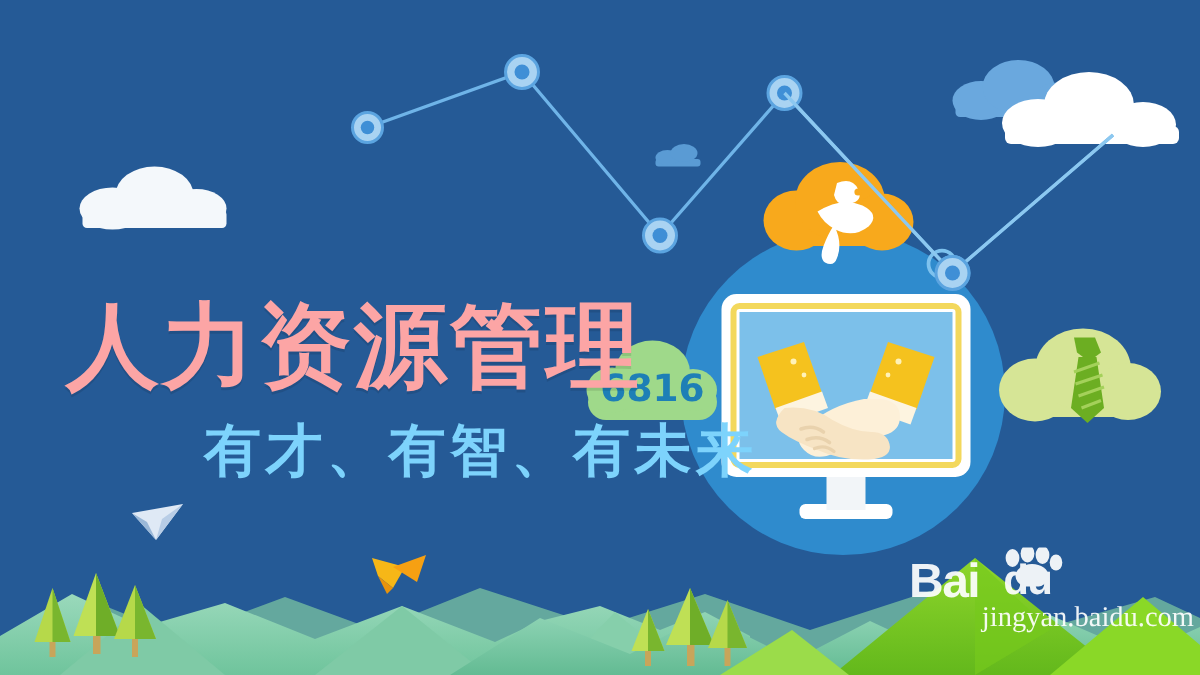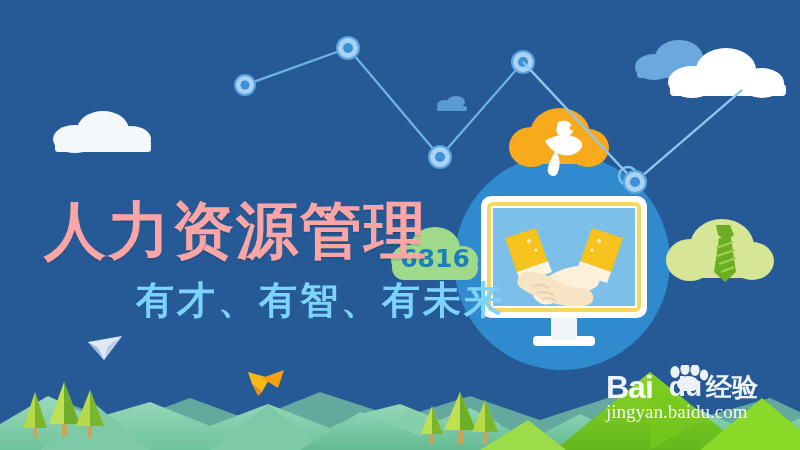--- a/index.html
+++ b/index.html
@@ -112,20 +112,21 @@
     color: #ffffff;
     margin-left: 5px;
     font-family: "DejaVu Sans", sans-serif;
   }
   .wm-url {
     font-size: 19px;
     color: #ffffff;
     font-family: "Liberation Serif", serif;
     letter-spacing: 0px;
     margin-top: -1px;
+    text-align: right;
   }
   .paw {
     position: absolute;
     left: 60px;
     top: -7px;
     width: 44px;
     height: 26px;
   }
 </style>
 </head>
@@ -353,18 +354,17 @@
     <div class="wm-row" style="position:relative;">
       <span class="wm-bai">Bai</span>
       <svg class="paw" viewBox="0 0 44 26">
         <ellipse cx="9" cy="7" rx="4.6" ry="6" fill="#ffffff"></ellipse>
         <ellipse cx="19" cy="4" rx="4.6" ry="6" fill="#ffffff"></ellipse>
         <ellipse cx="29" cy="5" rx="4.6" ry="6" fill="#ffffff"></ellipse>
         <ellipse cx="38" cy="10" rx="4.2" ry="5.4" fill="#ffffff"></ellipse>
         <ellipse cx="22" cy="19" rx="11" ry="8" fill="#ffffff"></ellipse>
       </svg>
       <span class="wm-du">du</span>
-      <span class="wm-cn">经验</span>
     </div>
     <div class="wm-url">jingyan.baidu.com</div>
   </div>
 
 </div>
 
 </body></html>

